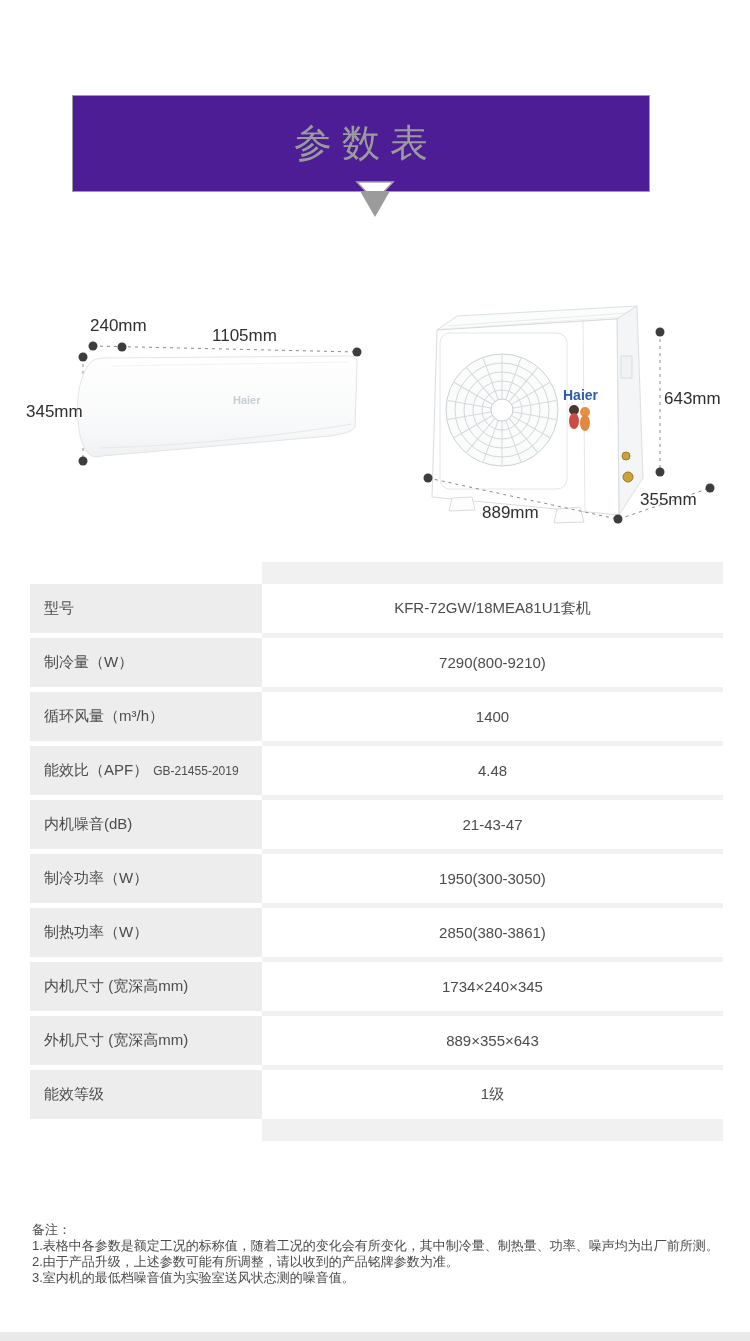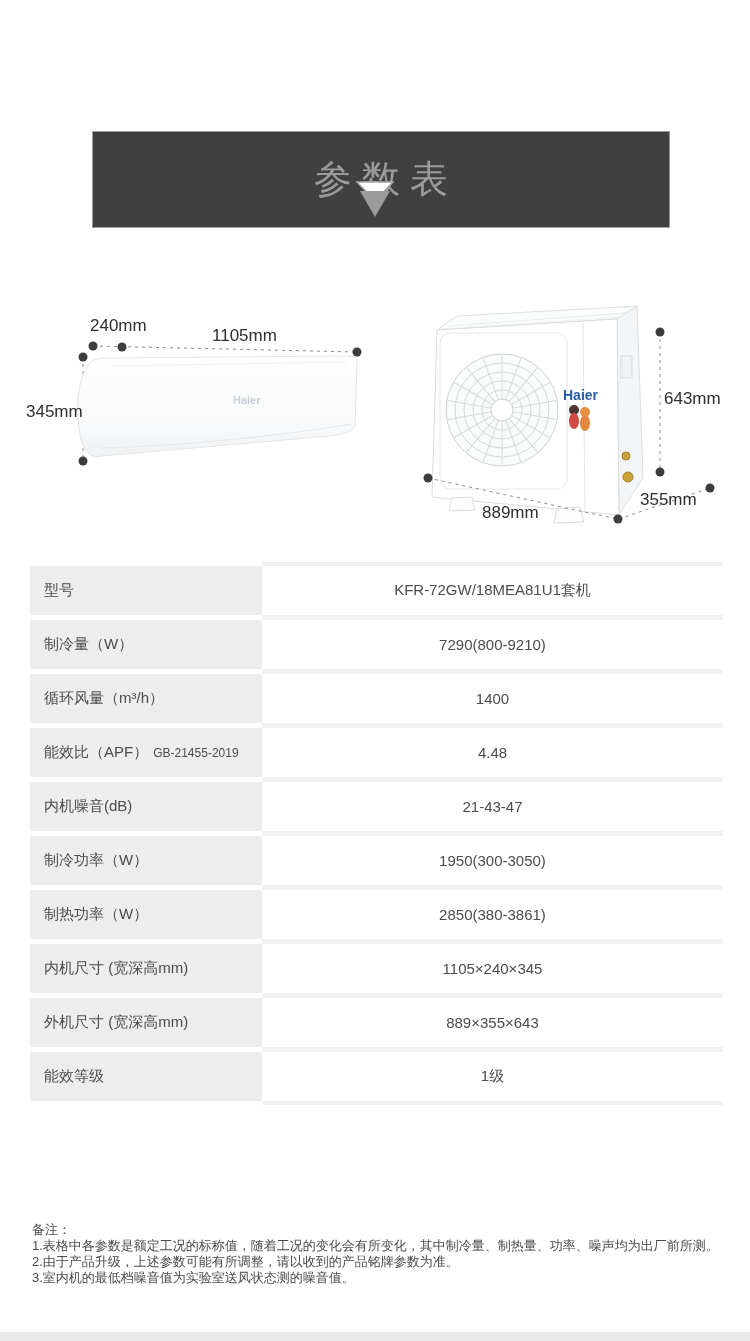--- a/index.html
+++ b/index.html
@@ -10,25 +10,25 @@
     width: 750px;
     height: 1341px;
     margin: 0 auto;
     background: #ffffff;
     overflow: hidden;
   }
 
   
   .title-box {
     position: absolute;
-    left: 92px; top: 95px;
+    left: 72px; top: 95px;
     width: 578px; height: 97px;
     border: 1px solid #9c9c9c;
-    background: #404040;
-    display: flex; align-items: center; justify-content: center; margin-top: 36px;
+    background: #4c1d95;
+    display: flex; align-items: center; justify-content: center;
   }
   .title-box .title-text {
     font-size: 38px;
     color: #9b9b9b;
     letter-spacing: 10px;
     text-indent: 10px;
     font-weight: 400;
   }
   .down-arrow {
     position: absolute;
@@ -51,21 +51,21 @@
   .dim-345  { left: 26px;  top: 402px; }
   .dim-643  { left: 664px; top: 389px; }
   .dim-355  { left: 640px; top: 490px; }
   .dim-889  { left: 482px; top: 503px; }
 
   
   .spec-table {
     position: absolute;
     left: 30px; top: 562px;
     width: 693px;
-    padding: 4px 0;
+    padding: 22px 0;
   }
   .value-backdrop {
     position: absolute;
     left: 232px; right: 0; top: 0; bottom: 0;
     background: #f1f1f1;
   }
   .spec-rows { position: relative; display: flex; flex-direction: column; gap: 5px; }
   .spec-row { display: flex; height: 49px; }
   .spec-label {
     width: 232px;
@@ -270,21 +270,21 @@
       <div class="spec-row">
         <div class="spec-label">
             <span>制热功率（W）</span>
           </div>
         <div class="spec-value">2850(380-3861)</div>
       </div>
       <div class="spec-row">
         <div class="spec-label">
             <span>内机尺寸 (宽深高mm)</span>
           </div>
-        <div class="spec-value">1105×240×345</div>
+        <div class="spec-value">1734×240×345</div>
       </div>
       <div class="spec-row">
         <div class="spec-label">
             <span>外机尺寸 (宽深高mm)</span>
           </div>
         <div class="spec-value">889×355×643</div>
       </div>
       <div class="spec-row">
         <div class="spec-label">
             <span>能效等级</span>

